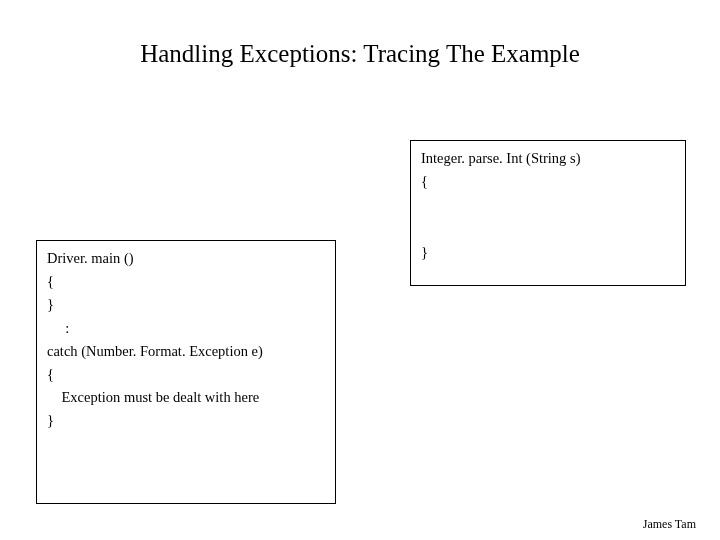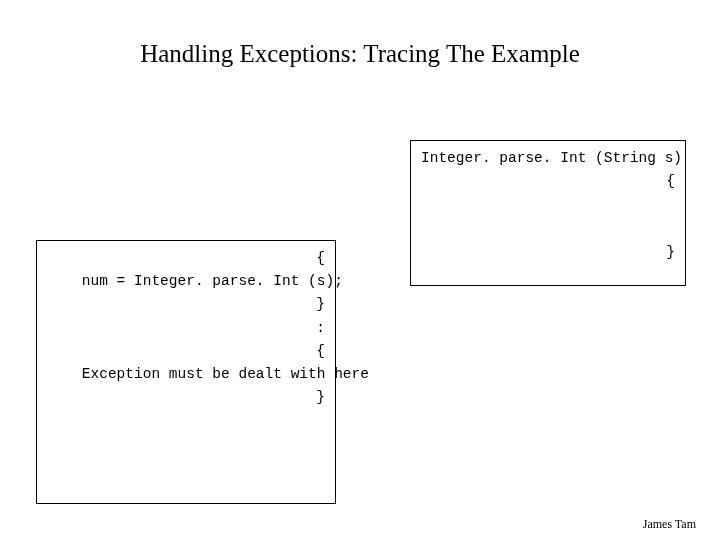--- a/index.html
+++ b/index.html
@@ -33,25 +33,24 @@
     width: 274px;
     height: 144px;
   }
   .box-left {
     left: 36px;
     top: 240px;
     width: 298px;
     height: 262px;
   }
   .code {
-    font-family: Liberation Mono, monospace;
+    font-family: Liberation Serif, serif;
     font-size: 14.5px;
     line-height: 1.6;
     padding: 6px 10px;
-    text-align: right;
   }
   .code div {
     white-space: pre;
   }
   .footer {
     position: absolute;
     right: 24px;
     bottom: 8px;
     font-size: 12px;
     font-family: "Times New Roman", Times, serif;
@@ -67,23 +66,24 @@
   <div class="code">
     <div>Integer. parse. Int (String s)</div>
     <div>{</div>
     <div style="height:48px;"></div>
     <div>}</div>
   </div>
 </div>
 
 <div class="box box-left">
   <div class="code">
+    <div>Driver. main ()</div>
     <div>{</div>
-    <div>    num = Integer. parse. Int (s);</div>
     <div>}</div>
     <div>     :</div>
+    <div>catch (Number. Format. Exception e)</div>
     <div>{</div>
     <div>    Exception must be dealt with here</div>
     <div>}</div>
   </div>
 </div>
 
 <div class="footer">James Tam</div>
 
 </body></html>

